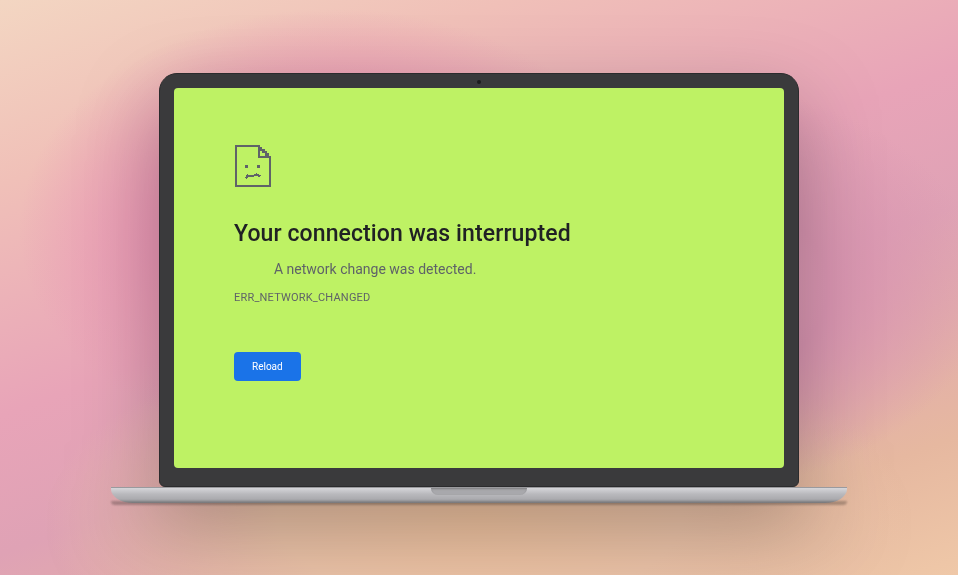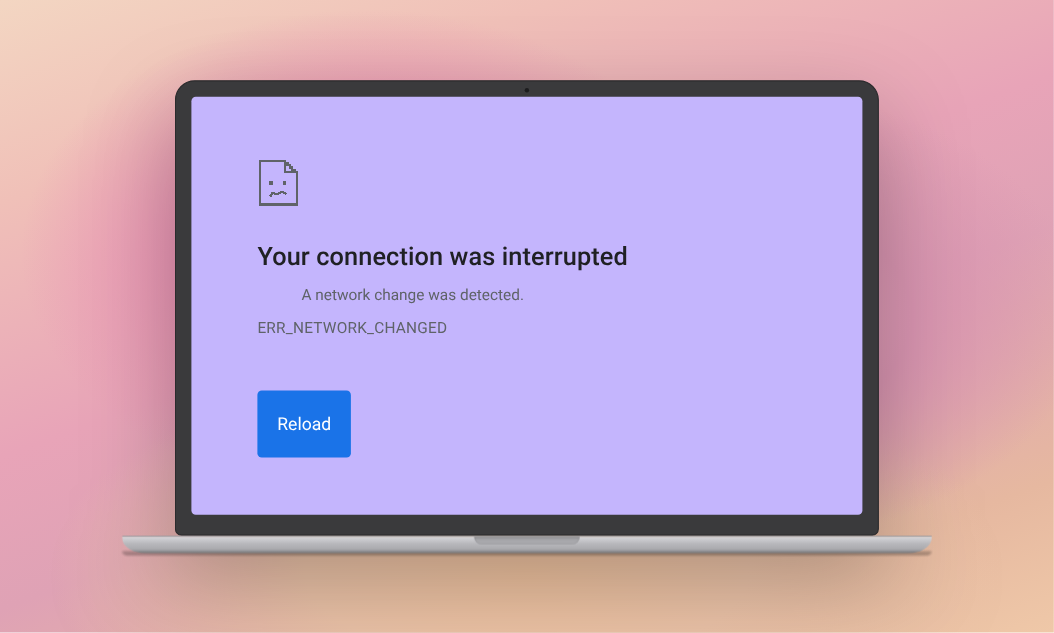--- a/index.html
+++ b/index.html
@@ -31,21 +31,21 @@
     .camera {
       position: absolute;
       top: 6px; left: 50%;
       transform: translateX(-50%);
       width: 4px; height: 4px;
       background: #1c1c1e;
       border-radius: 50%;
     }
 
     .screen {
-      background: #c4b5fd;
+      background: #bef264;
       width: 100%;
       height: 380px;
       border-radius: 4px;
       padding: 56px 60px 32px 60px;
     }
 
     .base {
       height: 16px;
       background: linear-gradient(180deg, #d6d6da 0%, #b9b9bd 40%, #a0a0a4 100%);
       border-radius: 0 0 22px 22px / 0 0 14px 14px;
@@ -86,32 +86,32 @@
       margin-bottom: 14px;
       letter-spacing: 0.1px;
     }
     .subtitle {
       font-size: 14px;
       color: #5f6368;
       margin-bottom: 14px;
       margin-left: 40px;
     }
     .errcode {
-      font-size: 14px;
+      font-size: 11px;
       color: #5f6368;
       letter-spacing: 0.2px;
       margin-bottom: 48px;
     }
 
     .reload-btn {
       background: #1a73e8;
       color: #ffffff;
       border: none;
-      padding: 21px 18px;
-      font-size: 16px;
+      padding: 9px 18px;
+      font-size: 10px;
       border-radius: 4px;
       cursor: pointer;
       font-family: inherit;
     }
   </style>
 </head>
 <body>
 
 <div class="laptop">
   <div class="lid">

